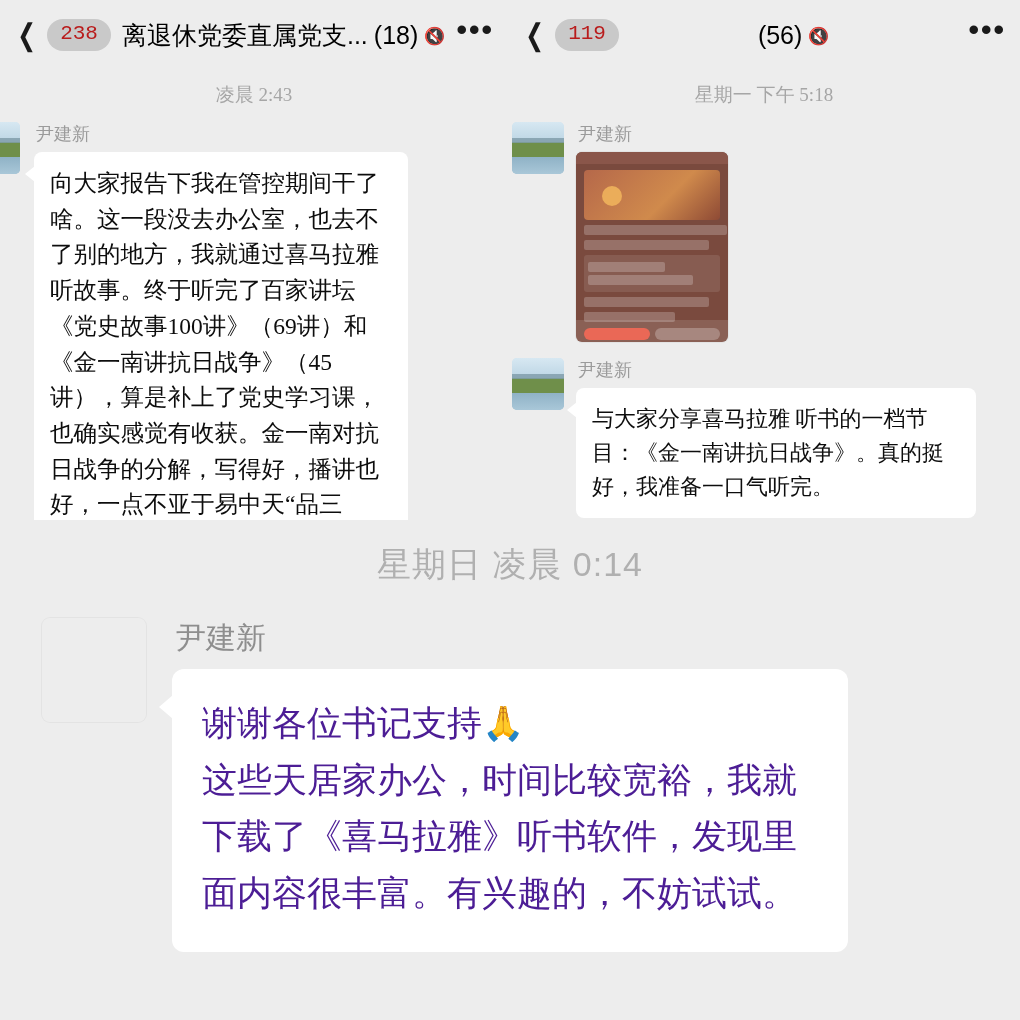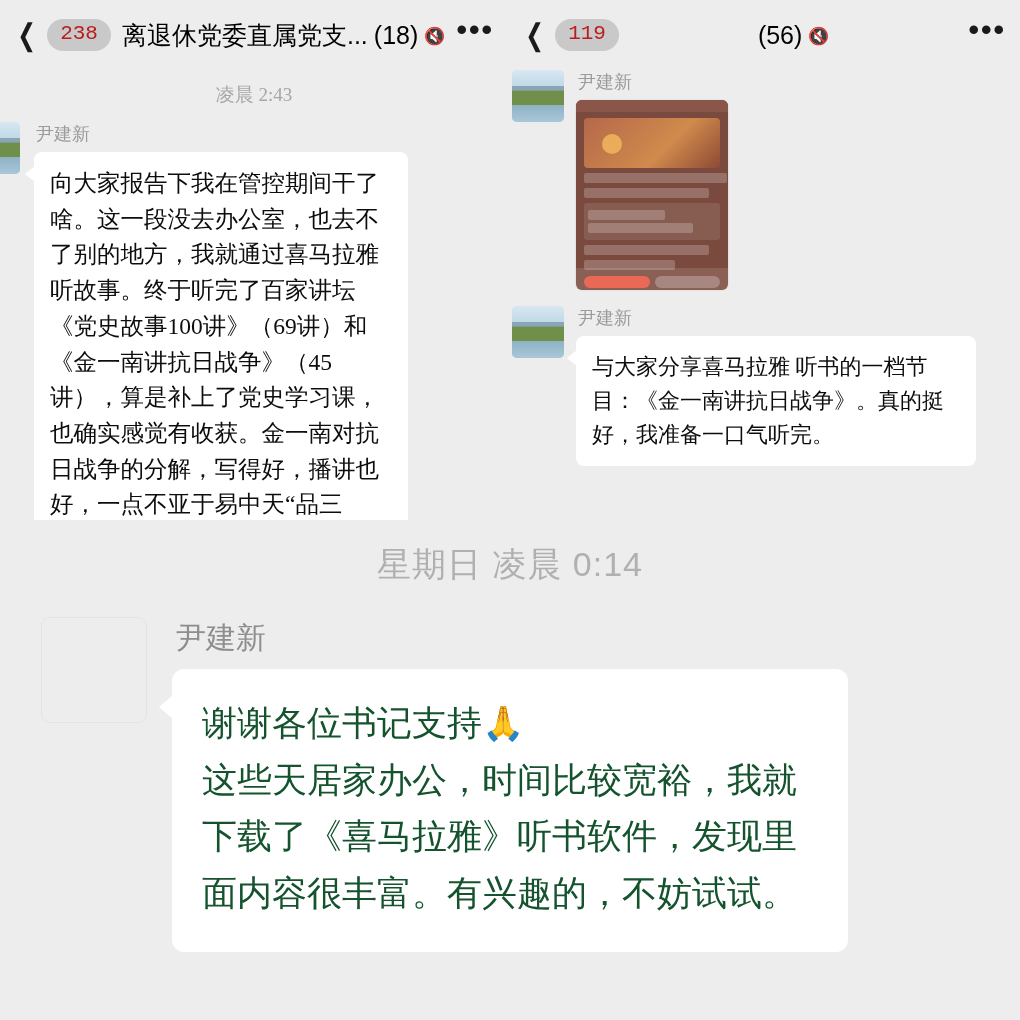--- a/index.html
+++ b/index.html
@@ -251,21 +251,21 @@
   }
   .big-bubble {
     position: relative;
     background: #fff;
     border-radius: 12px;
     padding: 26px 30px 30px 30px;
     width: 676px;
     box-sizing: border-box;
     font-size: 35px;
     line-height: 1.62;
-    color: #14532d;
+    color: #4c1d95;
   }
   .big-bubble::before {
     content: "";
     position: absolute;
     left: -13px;
     top: 26px;
     width: 0; height: 0;
     border-top: 12px solid transparent;
     border-bottom: 12px solid transparent;
     border-right: 14px solid #ffffff;
@@ -320,20 +320,21 @@
           <span class="badge">119</span>
         </div>
         <div class="nav-title">
           <span class="cnt">(56)</span>
           <span class="mute-icon">🔇</span>
         </div>
         <div class="nav-more">•••</div>
       </div>
 
       <div class="chat">
+        <div class="timestamp">星期一 下午 5:18</div>
 
         <div class="msg-row">
           <div class="avatar">
             <span class="sky"></span>
               <span class="hill"></span>
               <span class="field"></span>
               <span class="water"></span>
           </div>
           <div class="msg-col">
             <div class="sender">尹建新</div>

